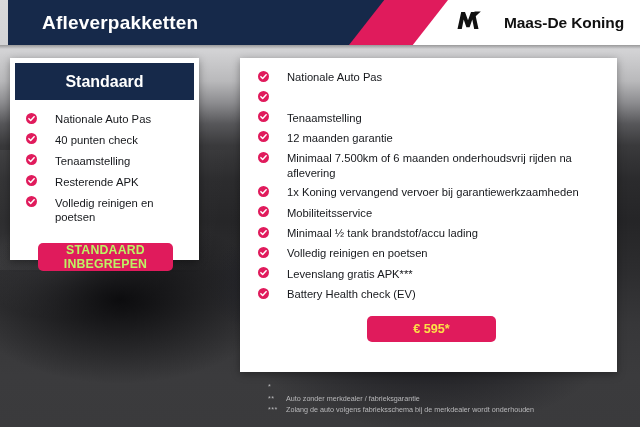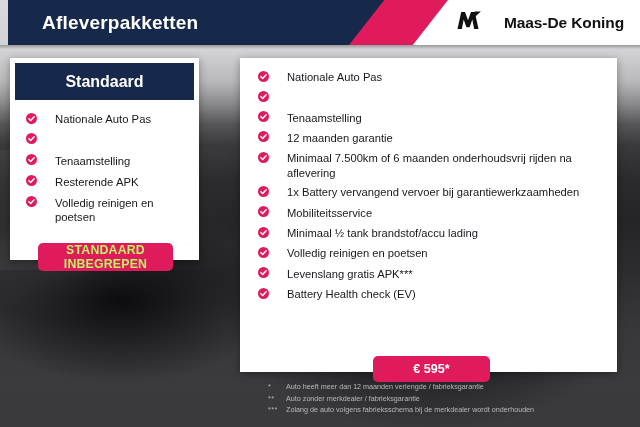--- a/index.html
+++ b/index.html
@@ -113,26 +113,25 @@
     border:none; border-radius:5px;
     height:28px; width:calc(100% - 24px);
     font-family:inherit; font-size:12.3px; font-weight:bold; letter-spacing:.2px;
     cursor:pointer;
   }
   #price-row{
     display:flex; gap:30px; justify-content:center;
     margin-top:14px;
   }
   .price-btn{
-    background:var(--pink); color:#ffffff;
+    background:var(--pink); color:#fde047;
     border:none; border-radius:5px;
-    height:26px; width:117px;
+    height:26px; width:129px;
     font-family:inherit; font-size:12.6px; font-weight:bold;
     cursor:pointer;
-    margin-top:40px;
   }
 
   
   #footnotes{
     position:absolute; left:268px; top:381px; width:360px; z-index:3;
     color:#b9b9bb; font-size:7.2px; line-height:1.62;
   }
   #footnotes .fn{ display:flex; gap:0; }
   #footnotes .mark{ flex:0 0 18px; text-align:left; letter-spacing:.4px; }
 </style>
@@ -168,20 +167,21 @@
               <circle cx="8" cy="8" r="8" fill="#e01b5c"></circle>
               <path d="M4.2 8.2 L6.8 10.8 L11.8 5.3" fill="none" stroke="#fff" stroke-width="2.1" stroke-linecap="round" stroke-linejoin="round"></path>
             </svg></span>
           <span>Nationale Auto Pas</span>
         </li>
         <li>
           <span class="chk"><svg width="11" height="11" viewBox="0 0 16 16" aria-hidden="true">
               <circle cx="8" cy="8" r="8" fill="#e01b5c"></circle>
               <path d="M4.2 8.2 L6.8 10.8 L11.8 5.3" fill="none" stroke="#fff" stroke-width="2.1" stroke-linecap="round" stroke-linejoin="round"></path>
             </svg></span>
+          <span>40 punten check</span>
         </li>
         <li>
           <span class="chk"><svg width="11" height="11" viewBox="0 0 16 16" aria-hidden="true">
               <circle cx="8" cy="8" r="8" fill="#e01b5c"></circle>
               <path d="M4.2 8.2 L6.8 10.8 L11.8 5.3" fill="none" stroke="#fff" stroke-width="2.1" stroke-linecap="round" stroke-linejoin="round"></path>
             </svg></span>
           <span>Tenaamstelling</span>
         </li>
         <li>
           <span class="chk"><svg width="11" height="11" viewBox="0 0 16 16" aria-hidden="true">
@@ -237,21 +237,21 @@
               <circle cx="8" cy="8" r="8" fill="#e01b5c"></circle>
               <path d="M4.2 8.2 L6.8 10.8 L11.8 5.3" fill="none" stroke="#fff" stroke-width="2.1" stroke-linecap="round" stroke-linejoin="round"></path>
             </svg></span>
           <span>Minimaal 7.500km of 6 maanden onderhoudsvrij rijden na aflevering</span>
         </li>
         <li>
           <span class="chk"><svg width="11" height="11" viewBox="0 0 16 16" aria-hidden="true">
               <circle cx="8" cy="8" r="8" fill="#e01b5c"></circle>
               <path d="M4.2 8.2 L6.8 10.8 L11.8 5.3" fill="none" stroke="#fff" stroke-width="2.1" stroke-linecap="round" stroke-linejoin="round"></path>
             </svg></span>
-          <span>1x Battery vervangend vervoer bij garantiewerkzaamheden</span>
+          <span>1x Koning vervangend vervoer bij garantiewerkzaamheden</span>
         </li>
         <li>
           <span class="chk"><svg width="11" height="11" viewBox="0 0 16 16" aria-hidden="true">
               <circle cx="8" cy="8" r="8" fill="#e01b5c"></circle>
               <path d="M4.2 8.2 L6.8 10.8 L11.8 5.3" fill="none" stroke="#fff" stroke-width="2.1" stroke-linecap="round" stroke-linejoin="round"></path>
             </svg></span>
           <span>Mobiliteitsservice</span>
         </li>
         <li>
           <span class="chk"><svg width="11" height="11" viewBox="0 0 16 16" aria-hidden="true">
@@ -284,21 +284,20 @@
       </ul>
     <div id="price-row">
         <button class="price-btn">€ 595*</button>
       </div>
   </div>
 </div>
 
 <div id="footnotes">
     <div class="fn">
       <span class="mark">*</span>
-      <span>Auto heeft meer dan 12 maanden verlengde / fabrieksgarantie</span>
     </div>
     <div class="fn">
       <span class="mark">**</span>
       <span>Auto zonder merkdealer / fabrieksgarantie</span>
     </div>
     <div class="fn">
       <span class="mark">***</span>
       <span>Zolang de auto volgens fabrieksschema bij de merkdealer wordt onderhouden</span>
     </div>
   </div>

